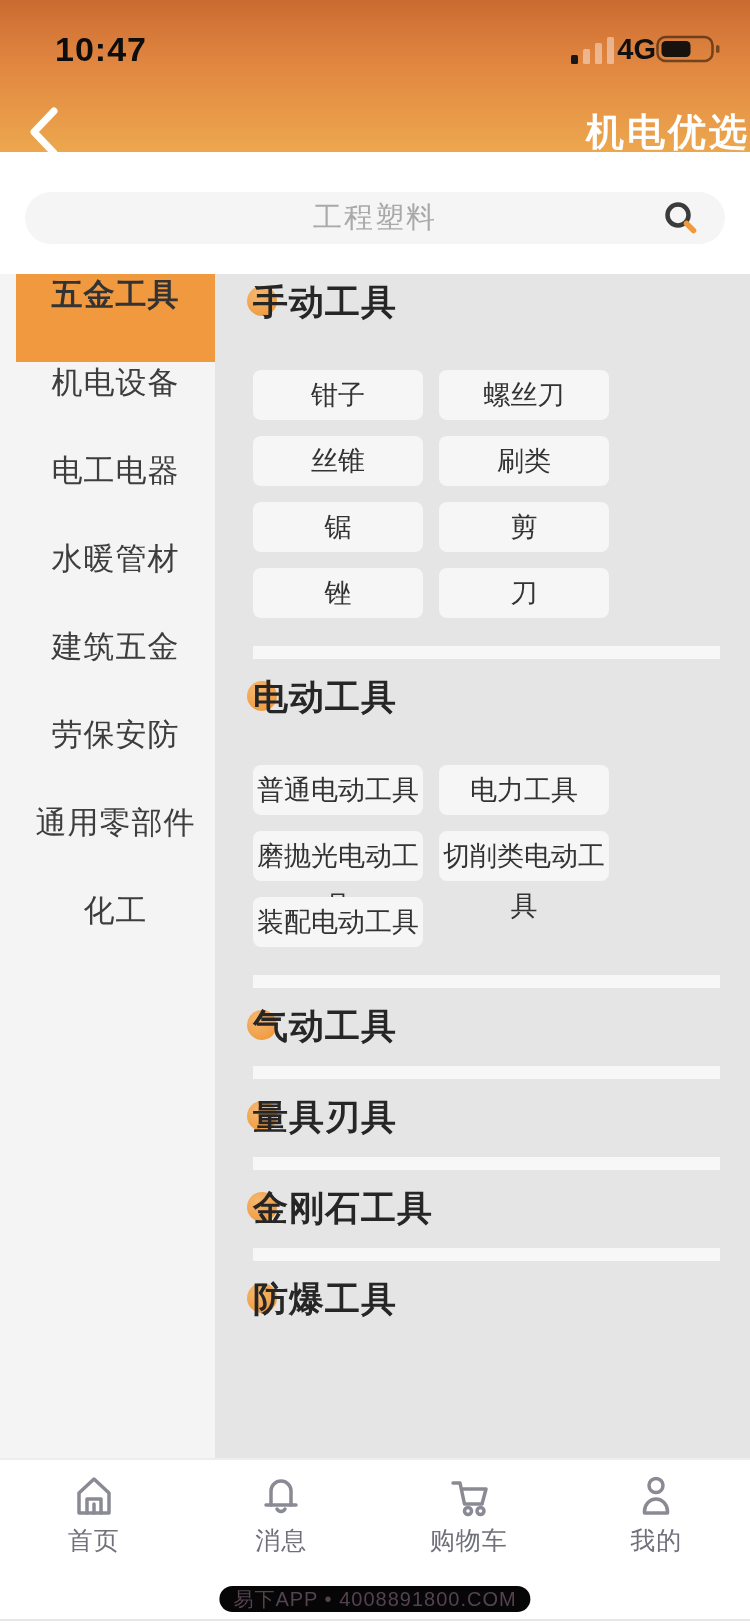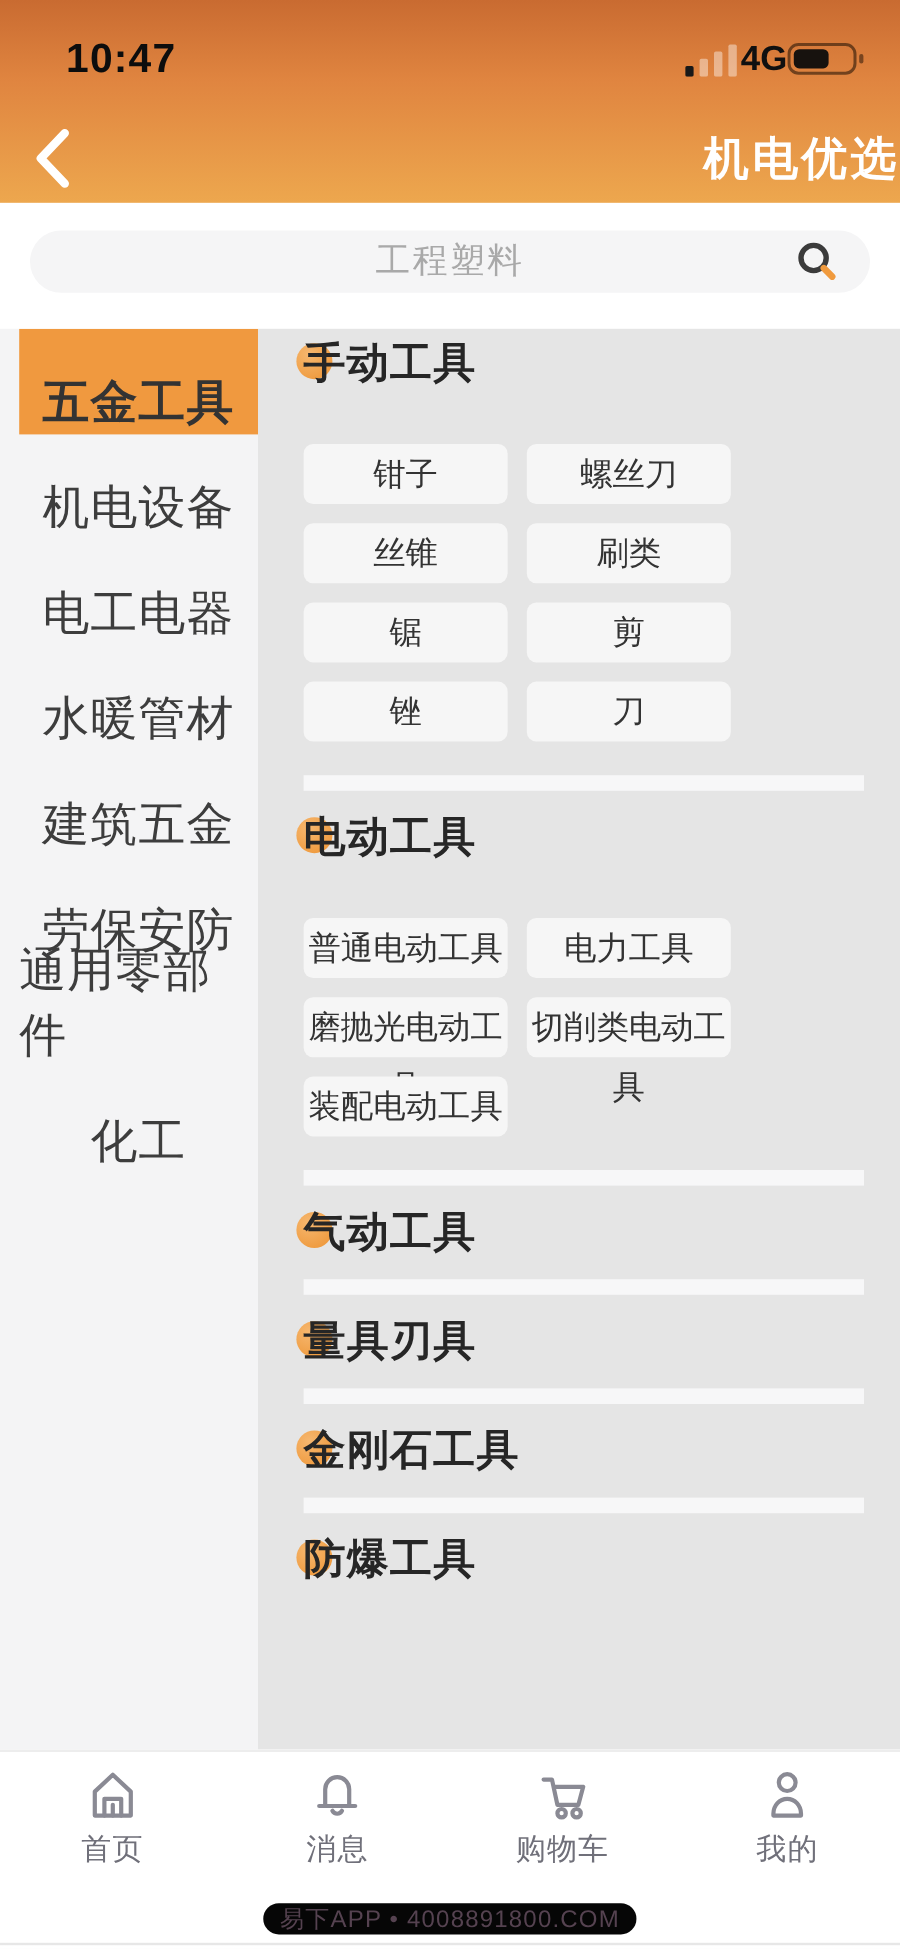--- a/index.html
+++ b/index.html
@@ -4,21 +4,21 @@
 <style>
   html,body{margin:0;padding:0;}
   body{
     width:750px;height:1624px;position:relative;overflow:hidden;
     background:#ffffff;
     font-family:"Liberation Sans","DejaVu Sans",sans-serif;
     -webkit-font-smoothing:antialiased;
   }
   
   .header{
-    position:absolute;top:0;left:0;right:0;height:169px;
+    position:absolute;top:0;left:0;right:0;height:152px;
     background:linear-gradient(180deg,#C96B31 0%,#E08540 40%,#EDA74E 100%);
   }
   .status-bar{
     height:88px;box-sizing:border-box;
     display:flex;align-items:center;justify-content:space-between;
     padding:10px 26px 0 55px;
   }
   .time{font-size:34px;font-weight:700;color:#0d0d0d;letter-spacing:1px;}
   .status-right{display:flex;align-items:center;gap:0;}
   .network{font-size:29px;font-weight:600;color:#101010;}
@@ -30,22 +30,22 @@
   .search-pill{
     position:absolute;left:25px;right:25px;top:16px;height:52px;border-radius:26px;
     background:#F5F5F6;display:flex;align-items:center;justify-content:center;cursor:text;
   }
   .search-placeholder{color:#A9A9A9;font-size:29px;letter-spacing:2px;}
   .search-icon{position:absolute;right:26px;top:8px;width:36px;height:36px;cursor:pointer;}
   
   .page-body{position:absolute;top:274px;left:0;right:0;height:1184px;display:flex;}
   .sidebar{width:215px;background:#F4F4F5;display:flex;flex-direction:column;overflow:hidden;}
   .side-item{
-    height:88px;flex:0 0 88px;display:flex;align-items:flex-end;justify-content:center;
-    font-size:39px;color:#3d3d3d;cursor:pointer;letter-spacing:1px;margin-left:16px;
+    height:88px;flex:0 0 88px;display:flex;align-items:flex-start;justify-content:center;
+    font-size:31px;color:#3d3d3d;cursor:pointer;letter-spacing:1px;margin-left:16px;
   }
   .side-item.selected{background:#F0993F;color:#333333;font-weight:700;}
   .content{flex:1;background:#e5e5e5;display:flex;flex-direction:column;padding-left:38px;overflow:hidden;}
   .section{display:block;}
   .section-header{position:relative;height:56px;display:flex;align-items:center;}
   .section-dot{
     position:absolute;left:-6px;top:12px;width:30px;height:30px;border-radius:50%;
     background:radial-gradient(circle at 35% 30%,#F6B76F 0%,#EF9C41 75%);
   }
   .section-title{position:relative;z-index:1;font-size:35px;font-weight:700;color:#262626;letter-spacing:1px;}

